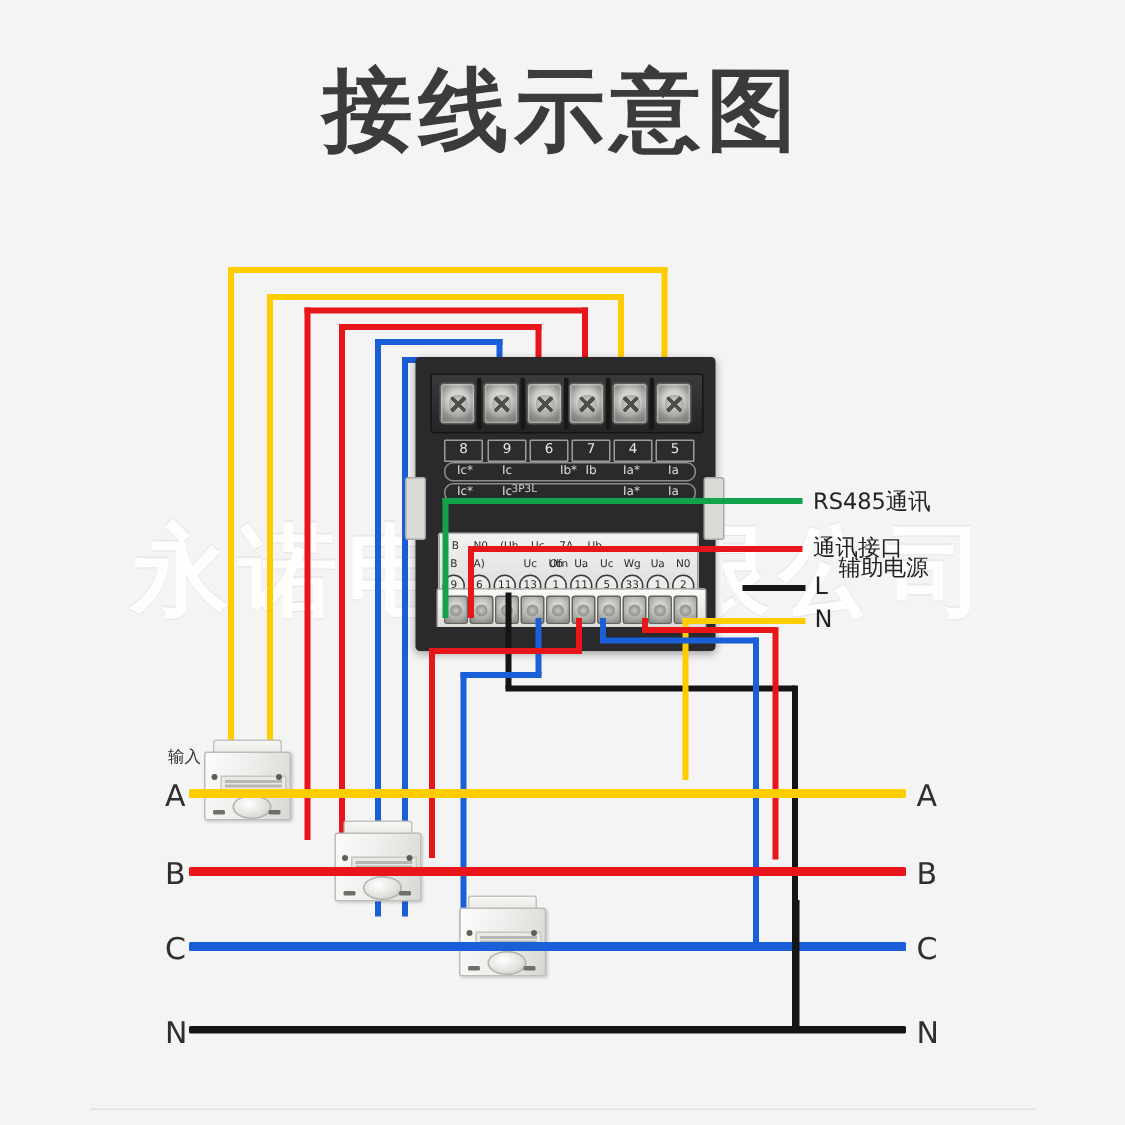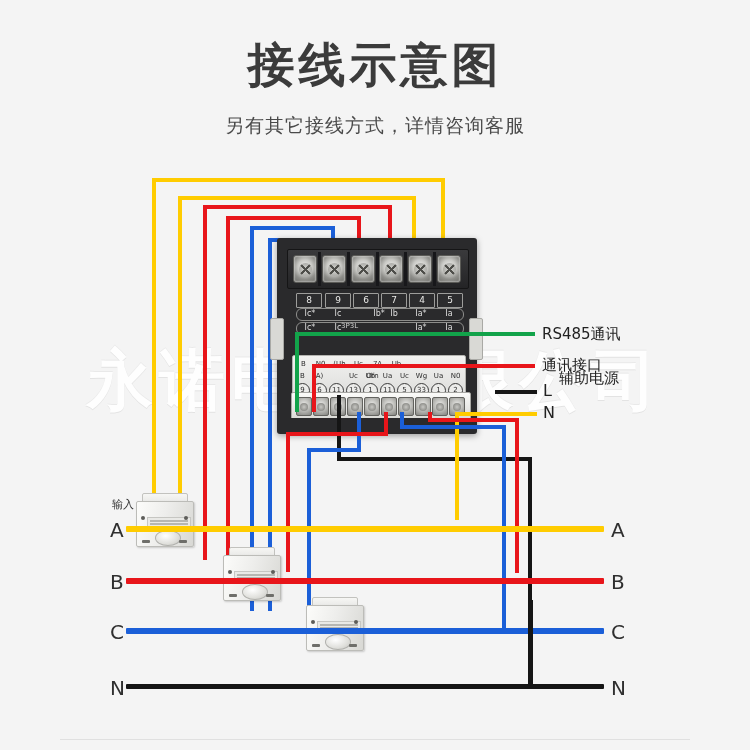--- a/index.html
+++ b/index.html
@@ -8,21 +8,21 @@
     background:#f4f4f4;
     font-family:"Liberation Sans","DejaVu Sans",sans-serif;
     overflow:hidden;
     position:relative;
   }
   #stage{position:absolute;inset:0;width:750px;height:750px;}
 
   
   .title{
     position:absolute;left:0;top:34px;width:750px;text-align:center;
-    font-size:47px;font-weight:bold;color:#3b3b3b;letter-spacing:4px;
+    font-size:60px;font-weight:bold;color:#3b3b3b;letter-spacing:4px;
     font-family:"DejaVu Sans",sans-serif;
   }
   .subtitle{
     position:absolute;left:0;top:113px;width:750px;text-align:center;
     font-size:19px;color:#4a4a4a;letter-spacing:1px;
     font-family:"DejaVu Sans",sans-serif;
   }
 
   
   .watermark{
@@ -190,21 +190,20 @@
   .bottom-rule{
     position:absolute;left:60px;top:739px;width:630px;height:1px;background:#e0e0e0;
   }
 </style>
 </head>
 <body>
 
 <div id="stage">
 
   <div class="title">接线示意图</div>
-  <div class="subtitle">另有其它接线方式，详情咨询客服</div>
 
   <div class="watermark">永诺电气有限公司</div>
 
   <div class="w h" style="left:152px;top:178px;width:293px;background:#FFCC00;"></div>
   <div class="w v" style="left:152px;top:178px;height:327px;background:#FFCC00;"></div>
   <div class="w v" style="left:441px;top:178px;height:82px;background:#FFCC00;"></div>
 
   <div class="w h" style="left:178px;top:196px;width:238px;background:#FFCC00;"></div>
   <div class="w v" style="left:178px;top:196px;height:309px;background:#FFCC00;"></div>
   <div class="w v" style="left:412px;top:196px;height:64px;background:#FFCC00;"></div>

